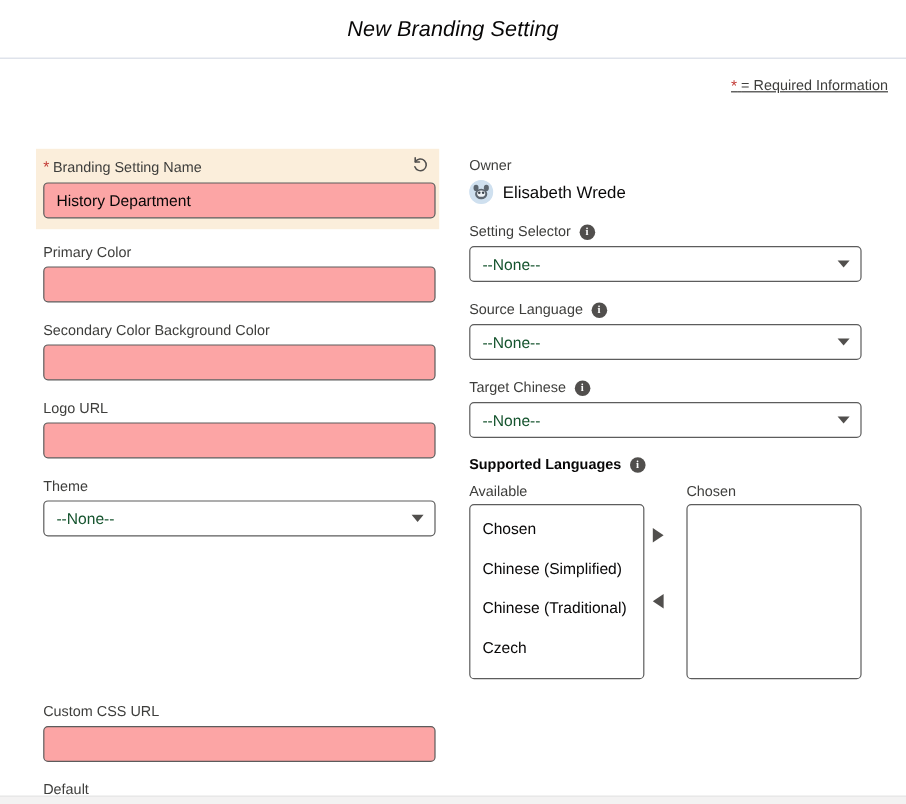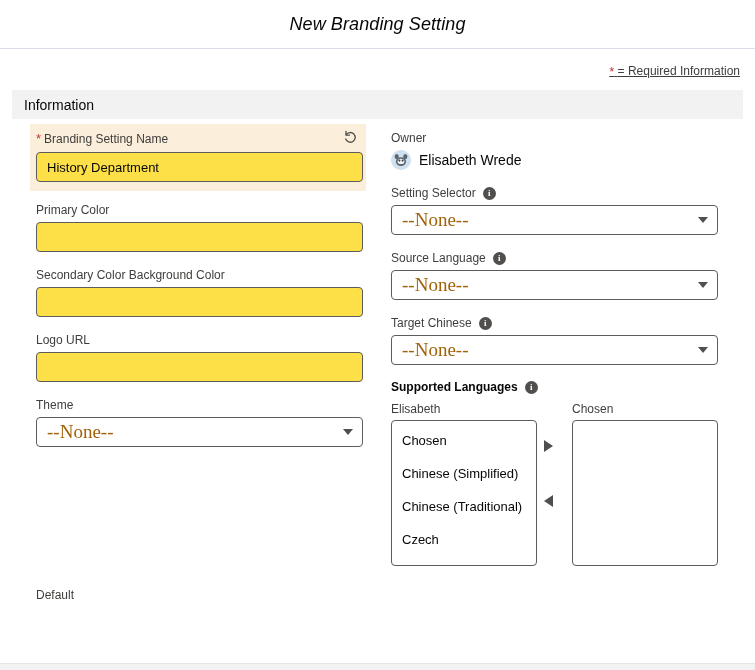--- a/index.html
+++ b/index.html
@@ -50,21 +50,21 @@
   .field { margin-bottom: 15px; }
   .field-label {
     font-size: 12px; color: #3e3e3c; line-height: 16px;
     margin-bottom: 4px; display: flex; align-items: center;
   }
   .req-marker { color: #c23934; font-size: 13px; margin-right: 3px; line-height: 10px; }
 
   .text-input {
     width: 327px; height: 30px;
     border: 1px solid #5c5c5c; border-radius: 4px;
-    background: #fde047; font-size: 13px; color: #080707;
+    background: #fca5a5; font-size: 13px; color: #080707;
     padding: 0 10px; font-family: "Liberation Sans", sans-serif;
     outline: none;
   }
   .text-input::placeholder { color: #a8a8a8; }
 
   
   .field-highlight {
     position: relative;
     background: #fbeedb;
     width: 336px; margin-left: -6px; padding: 7px 6px 9px 6px;
@@ -77,21 +77,21 @@
     background: transparent; border: 0; padding: 0;
     display: flex; align-items: center; justify-content: center;
   }
 
   
   .select-box {
     position: relative; width: 327px; height: 30px;
     border: 1px solid #5c5c5c; border-radius: 4px; background: #fff;
     display: flex; align-items: center; cursor: pointer;
   }
-  .select-value { font-size: 19px; color: #a16207; padding-left: 10px; font-family: Liberation Serif, serif; }
+  .select-value { font-size: 13px; color: #14532d; padding-left: 10px; }
   .select-arrow {
     position: absolute; right: 9px; top: 50%; transform: translateY(-50%);
     width: 0; height: 0;
     border-left: 5px solid transparent; border-right: 5px solid transparent;
     border-top: 6px solid #514f4d;
   }
   .select-wide { width: 327px; }
 
   
   .owner-row { display: flex; align-items: center; margin-top: 3px; }
@@ -172,23 +172,20 @@
   <div class="modal-header">
     <div class="modal-title">New Branding Setting</div>
   </div>
   <div class="header-rule"></div>
 
   <div class="required-line">
     <span class="req-ast">*</span>
     <span>= Required Information</span>
   </div>
 
-  <div class="section-band">
-    <div class="section-band-title">Information</div>
-  </div>
 
   <div class="col-left">
 
     <div class="field-highlight">
       <div class="field-label">
         <span class="req-marker">*</span>
         <span>Branding Setting Name</span>
       </div>
       <input class="text-input" type="text" value="History Department" style="">
       <button class="undo-btn" title="Undo">
@@ -217,20 +214,24 @@
     <div class="field">
       <div class="field-label">Theme</div>
       <div class="select-box">
         <span class="select-value">--None--</span>
         <span class="select-arrow"></span>
       </div>
     </div>
 
     <div class="gap-block"></div>
 
+    <div class="field">
+      <div class="field-label">Custom CSS URL</div>
+      <input class="text-input" type="text" value="" style="">
+    </div>
 
     <div class="field checkbox-field">
       <div class="field-label">Default</div>
 
     </div>
 
   </div>
 
   <div class="col-right">
 
@@ -287,21 +288,21 @@
 
     <div class="field">
       <div class="dual-heading">
         <span>Supported Languages</span>
         <span class="info-icon">i</span>
       </div>
 
       <div class="dual-wrap">
 
         <div class="dual-col available">
-          <div class="dual-col-label">Elisabeth</div>
+          <div class="dual-col-label">Available</div>
           <div class="listbox">
             <div class="listbox-item">Chosen</div>
             <div class="listbox-item">Chinese (Simplified)</div>
             <div class="listbox-item">Chinese (Traditional)</div>
             <div class="listbox-item">Czech</div>
           </div>
         </div>
 
         <div class="dual-buttons">
           <button class="move-btn move-right" title="Move selection to Chosen"></button>

